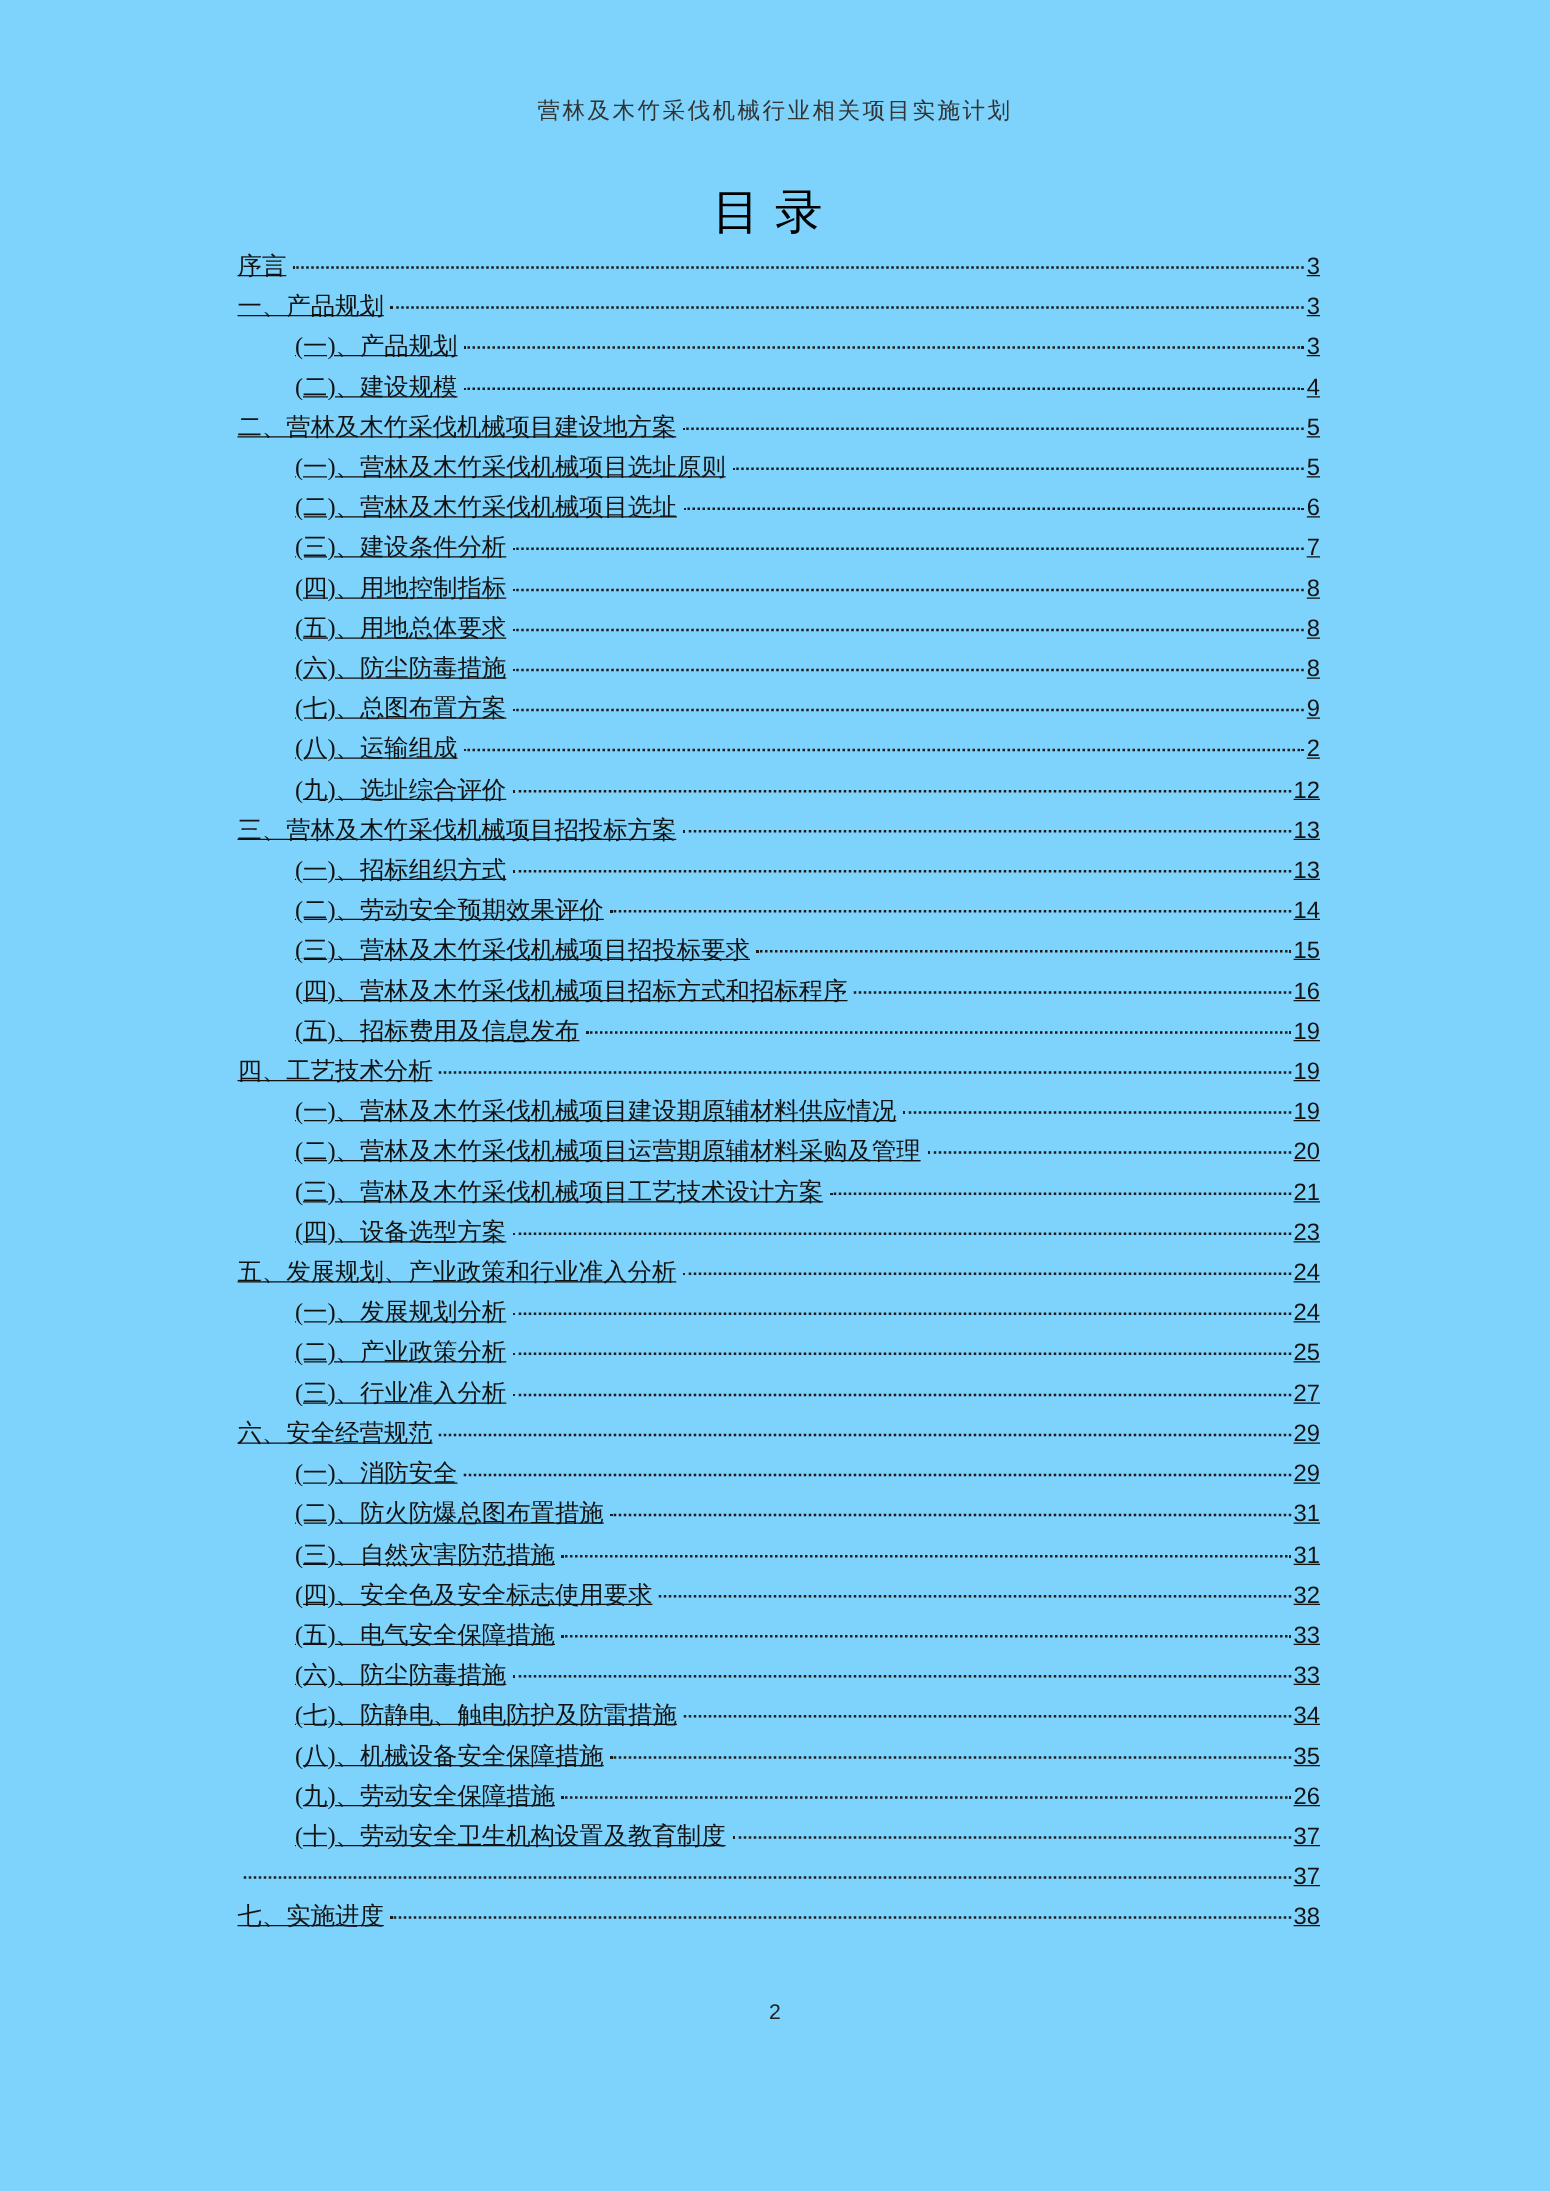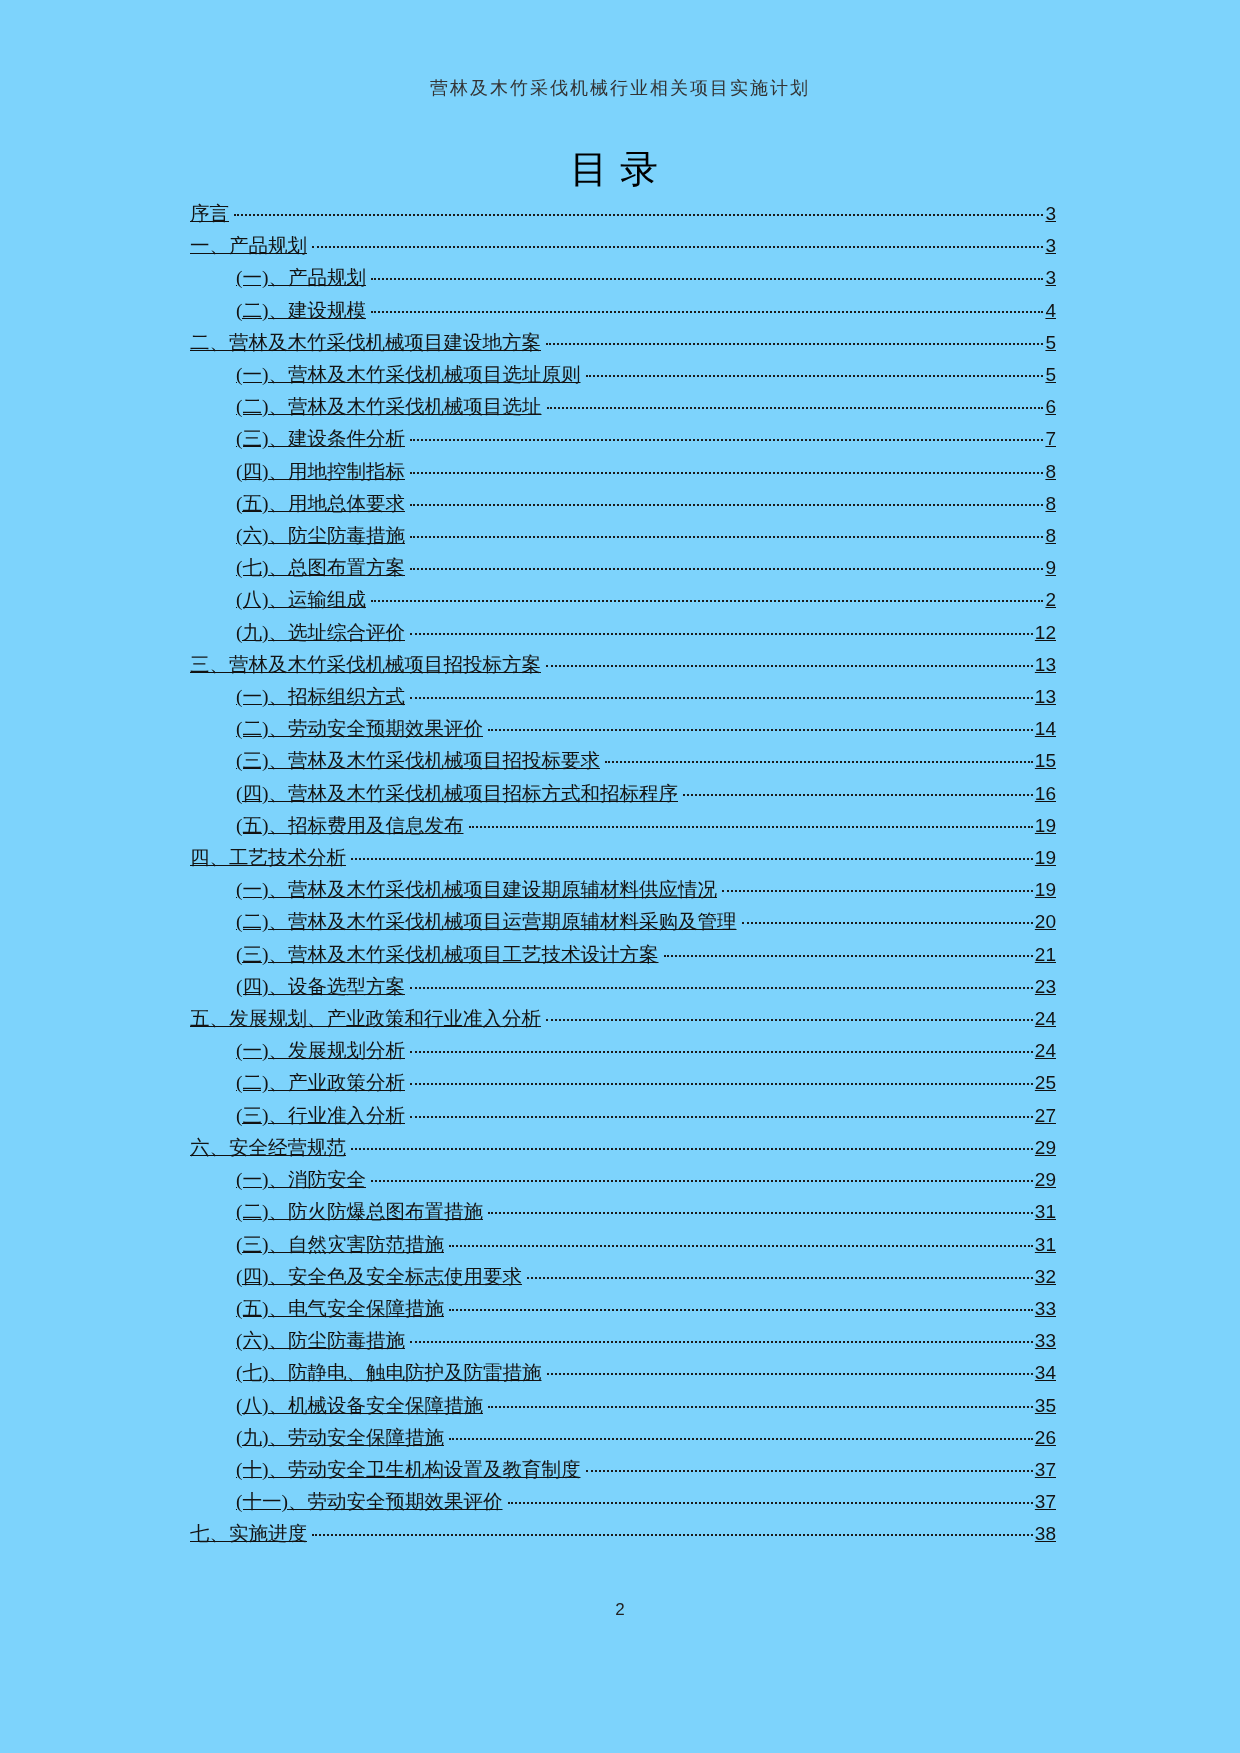--- a/index.html
+++ b/index.html
@@ -255,21 +255,20 @@
         <span class="toc-label">(九)、劳动安全保障措施</span>
         <span class="toc-dots"></span>
         <span class="toc-page">26</span>
       </div>
       <div class="toc-row level-2">
         <span class="toc-label">(十)、劳动安全卫生机构设置及教育制度</span>
         <span class="toc-dots"></span>
         <span class="toc-page">37</span>
       </div>
       <div class="toc-row level-2">
-        <span class="toc-label">(十一)、劳动安全预期效果评价</span>
         <span class="toc-dots"></span>
         <span class="toc-page">37</span>
       </div>
       <div class="toc-row level-1">
         <span class="toc-label">七、实施进度</span>
         <span class="toc-dots"></span>
         <span class="toc-page">38</span>
       </div>
     </div>
 

